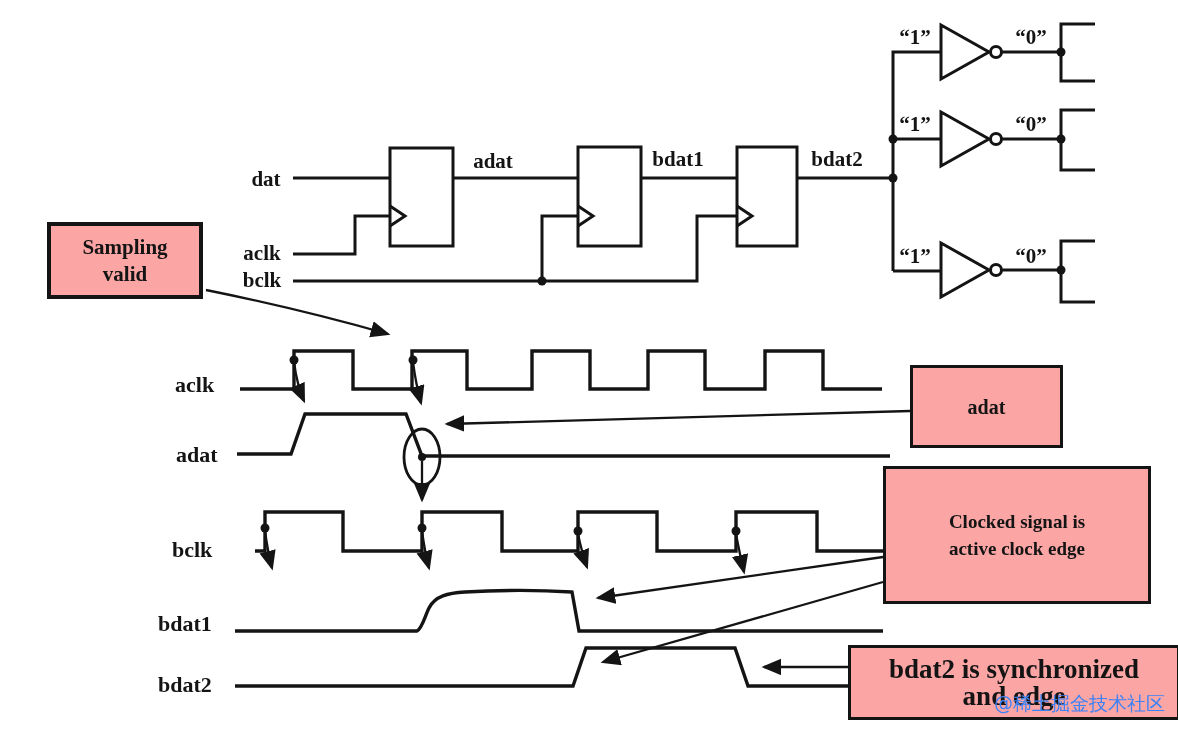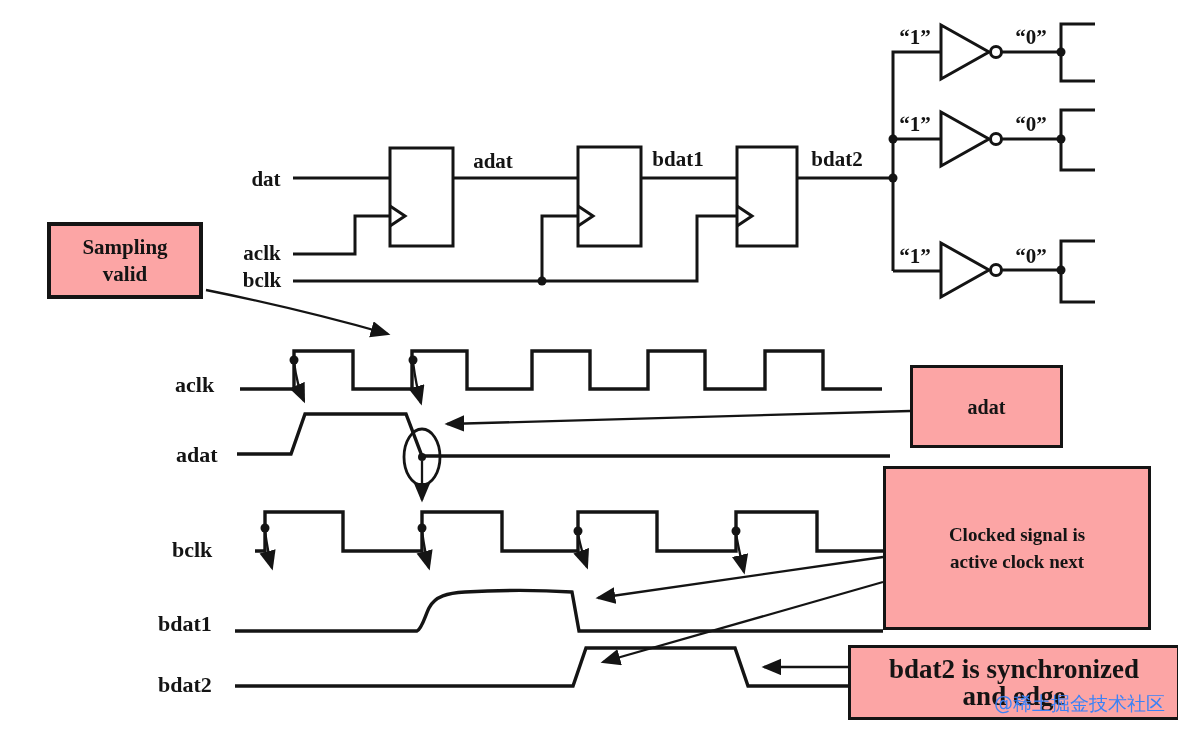--- a/index.html
+++ b/index.html
@@ -10,21 +10,21 @@
   svg text{font-family:"Liberation Serif","DejaVu Serif",serif;font-weight:bold;fill:#141414;}
   .net-label{font-size:21px;}
   .sig-label{font-size:22px;}
   .lvl-label{font-size:21px;}
   .callout{position:absolute;border:3px solid #141414;background:#fca5a5;
            display:flex;flex-direction:column;justify-content:center;align-items:center;
            text-align:center;font-weight:bold;box-sizing:border-box;}
   .callout div{width:100%;}
   #sampling-box{left:47px;top:222px;width:156px;height:77px;border-width:4px;font-size:21px;line-height:27px;}
   #adat-changing-box{left:910px;top:365px;width:153px;height:83px;font-size:20px;line-height:26px;}
-  #metastable-box{left:883px;top:466px;width:268px;height:164px;font-size:19px;line-height:27.5px;}
+  #metastable-box{left:883px;top:466px;width:268px;height:138px;font-size:19px;line-height:27.5px;}
   #bdat2-valid-box{left:848px;top:645px;width:332px;height:75px;font-size:27px;line-height:27px;}
   #watermark{position:absolute;left:994px;top:691px;width:184px;
              font-family:"DejaVu Sans","Liberation Sans",sans-serif;
              font-size:19px;color:#3b82f6;letter-spacing:0px;white-space:nowrap;z-index:5;}
 </style>
 </head>
 <body>
 
 <div id="stage">
 
@@ -141,21 +141,21 @@
     <div>Sampling</div>
     <div>valid</div>
   </div>
 
   <div class="callout" id="adat-changing-box">
     <div>adat</div>
   </div>
 
   <div class="callout" id="metastable-box">
     <div>Clocked signal is</div>
-    <div>active clock next</div>
+    <div>active clock edge</div>
   </div>
 
   <div class="callout" id="bdat2-valid-box">
     <div>bdat2 is synchronized</div>
     <div>and edge</div>
   </div>
 
   <span id="watermark">@稀土掘金技术社区</span>
 </div>
 

